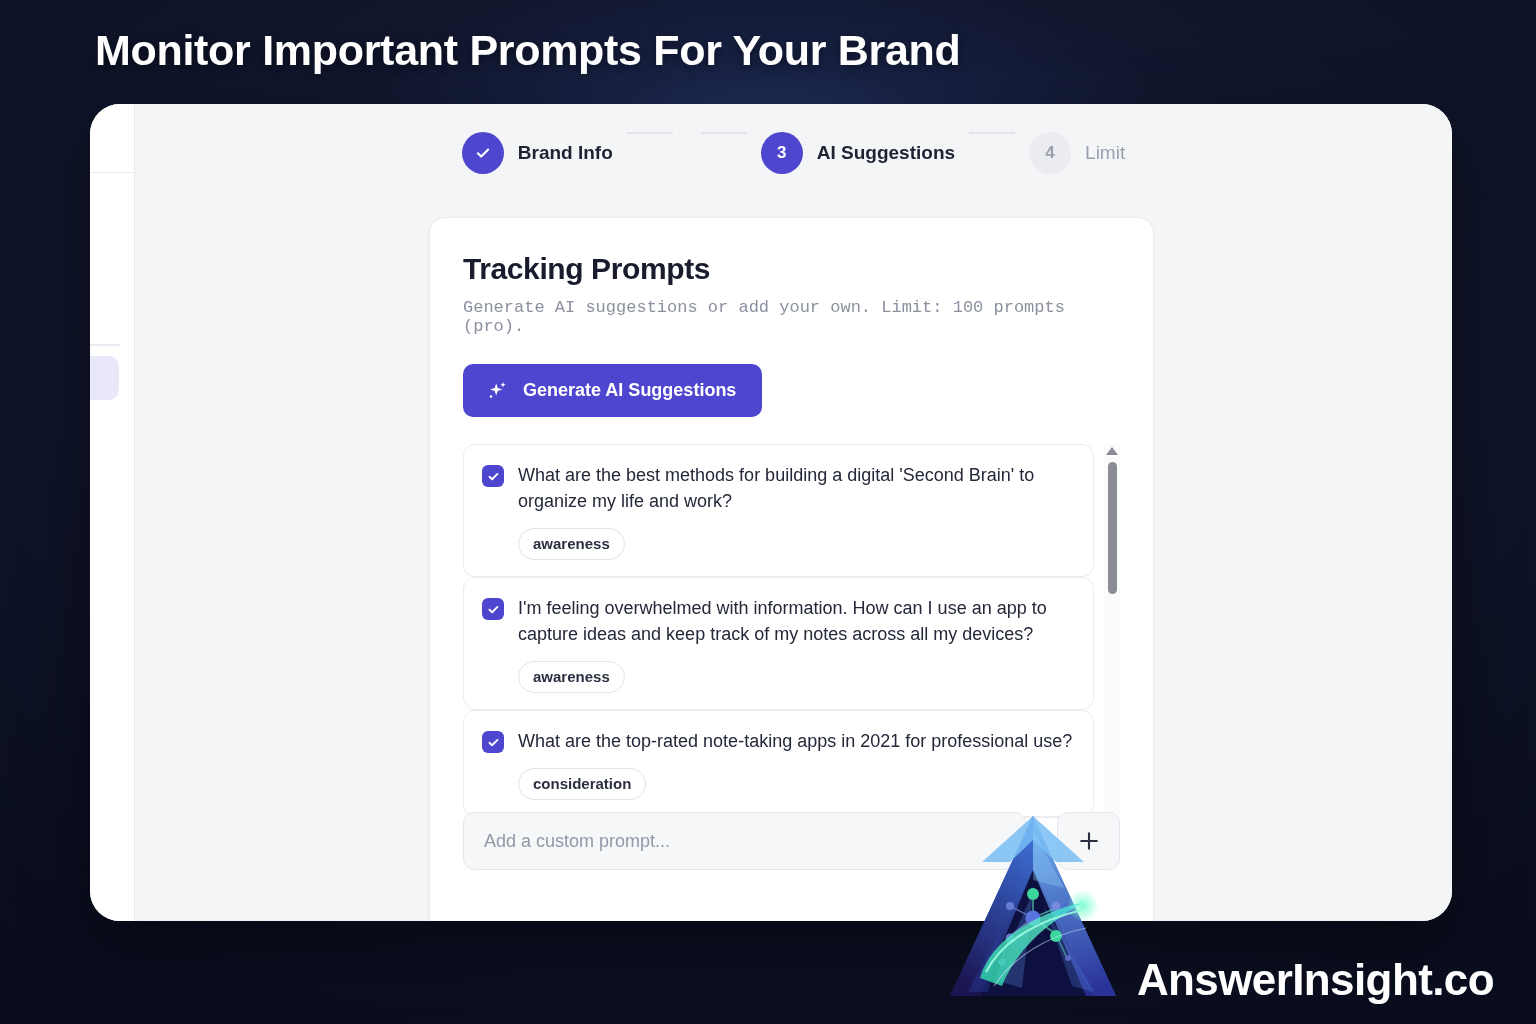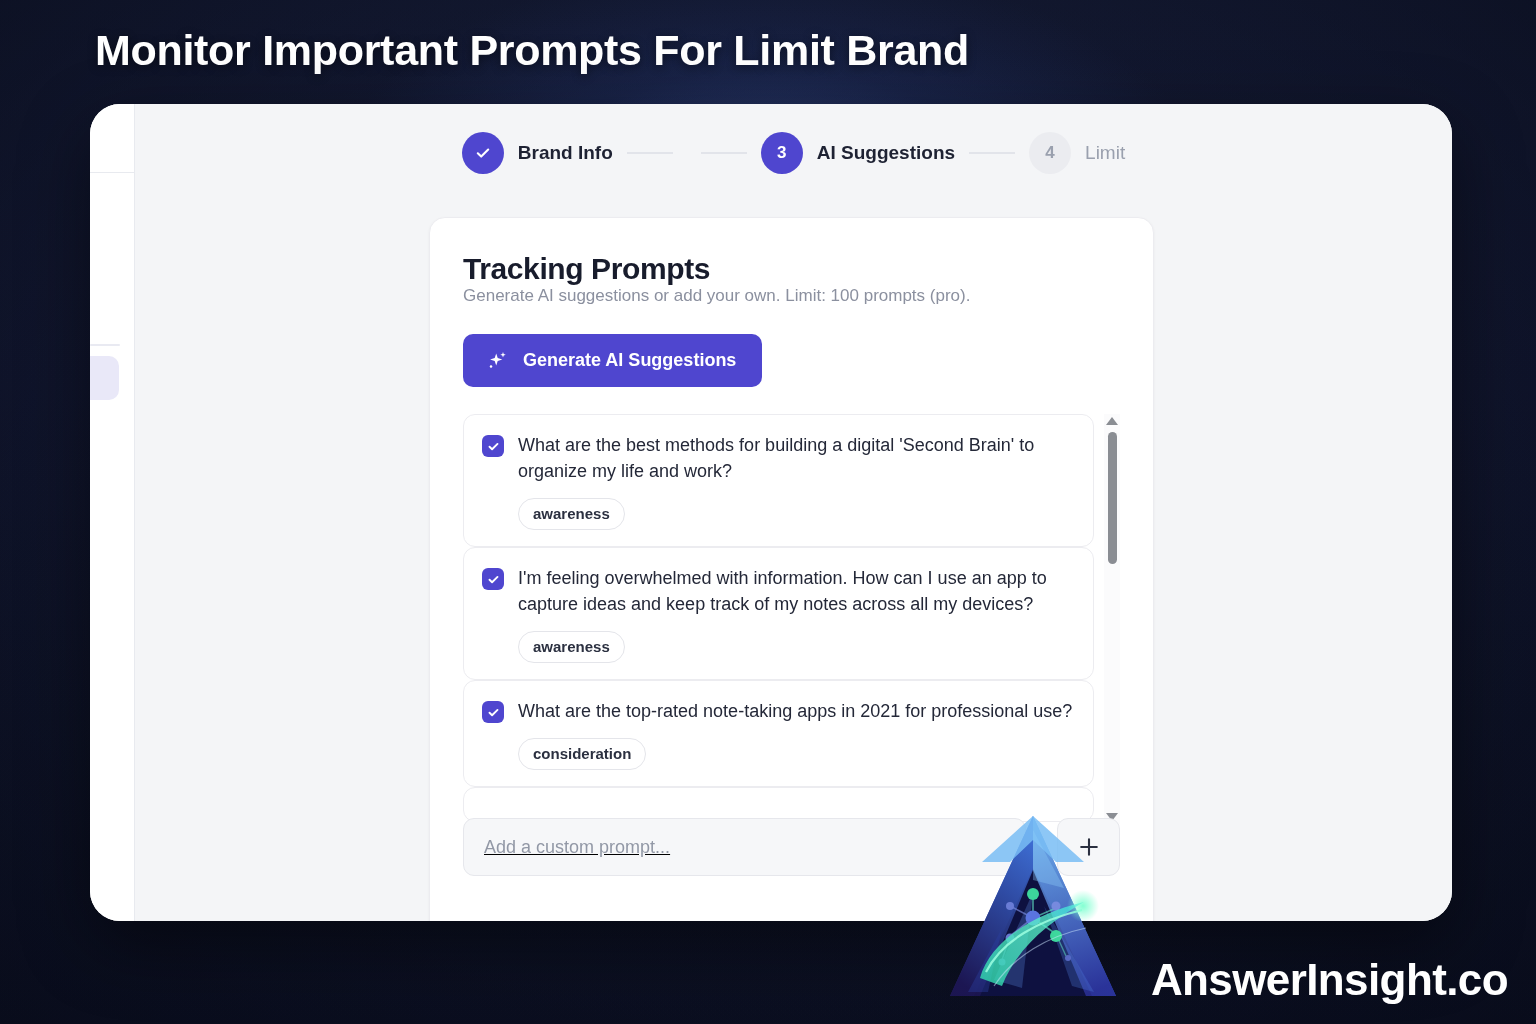--- a/index.html
+++ b/index.html
@@ -96,21 +96,21 @@
     position: relative;
     overflow: hidden;
   }
 
   
   #stepper {
     position: absolute;
     left: 0; right: 0;
     top: 28px;
     display: flex;
-    align-items: center;
+    align-items: flex-start;
     justify-content: center;
     gap: 0;
   }
   .step {
     display: flex;
     align-items: center;
     gap: 14px;
   }
   .step-bubble {
     width: 42px;
@@ -162,23 +162,25 @@
     overflow: hidden;
   }
 
   #card-title {
     font-size: 30px;
     font-weight: 700;
     color: #181c2c;
     letter-spacing: -0.4px;
   }
   #card-subtitle {
+    margin-top: 12px;
     font-size: 17px;
     color: #8b909f;
     font-weight: 400;
+    font-family: Liberation Mono, monospace;
   }
 
   
   #generate-btn {
     margin-top: 28px;
     height: 53px;
     padding: 0 26px 0 22px;
     background: #4f46cf;
     border: none;
     border-radius: 10px;
@@ -293,25 +295,24 @@
     border-radius: 5px;
     background: #8a8d93;
     cursor: grab;
   }
 
   
   #add-row {
     position: absolute;
     left: 33px;
     right: 33px;
-    bottom: 84px;
+    bottom: 90px;
     display: flex;
     gap: 31px;
     align-items: center;
-    text-decoration: underline;
   }
   #custom-prompt-input {
     flex: 1;
     height: 58px;
     border: 1px solid #e6e7ec;
     border-radius: 11px;
     background: #f6f7f9;
     padding: 0 20px;
     font-size: 18px;
     font-family: inherit;
@@ -330,21 +331,21 @@
     align-items: center;
     justify-content: center;
     cursor: pointer;
     font-family: inherit;
   }
   #add-btn svg { display: block; }
 
   
   #brand {
     position: absolute;
-    right: 28px;
+    right: 42px;
     bottom: 22px;
     display: flex;
     align-items: center;
     gap: 14px;
     margin-left: 21px;
   }
   #brand-name {
     font-size: 44px;
     font-weight: 700;
     color: #ffffff;
@@ -359,21 +360,21 @@
     height: 196px;
   }
   #brand-logo svg { display: block; }
 </style>
 </head>
 <body>
 
 <div id="backdrop"></div>
 <div id="backdrop-vignette"></div>
 
-<div id="headline">Monitor Important Prompts For Limit Brand</div>
+<div id="headline">Monitor Important Prompts For Your Brand</div>
 
 <div id="app-window">
 
   <div id="sidebar">
     <div id="sidebar-topbar-divider"></div>
     <div id="sidebar-section-divider"></div>
     <div id="sidebar-active-item"></div>
   </div>
 
   <div id="main">

